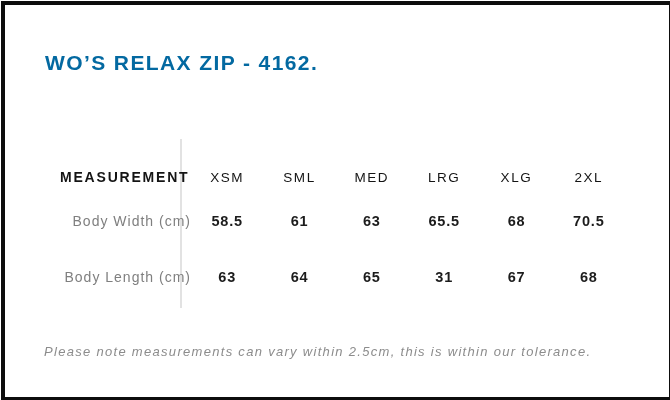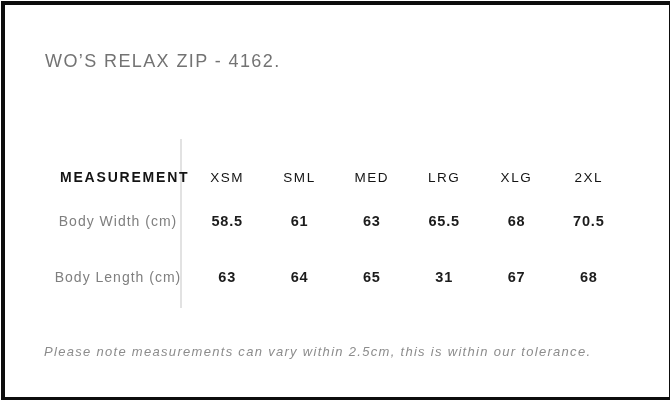--- a/index.html
+++ b/index.html
@@ -21,24 +21,24 @@
     border-right: 3px solid #0d0d0d;
     border-bottom: 6px solid #0d0d0d;
     box-sizing: content-box;
     overflow: hidden;
   }
   
   .title {
     position: absolute;
     left: 40px;
     top: 46px;
-    font-size: 18px;
-    font-weight: normal;
+    font-size: 21px;
+    font-weight: bold;
     letter-spacing: 1.4px;
-    color: #737373;
+    color: #0369a1;
     white-space: nowrap;
   }
   .divider-v {
     position: absolute;
     left: 175px;
     top: 134px;
     width: 2px;
     height: 169px;
     background: #e2e2e2;
   }
@@ -67,21 +67,21 @@
     font-weight: normal;
     letter-spacing: 1.6px;
     color: #141414;
     text-align: center;
   }
   .cell.row-label {
     font-size: 14px;
     font-weight: normal;
     letter-spacing: 1px;
     color: #7f7f7f;
-    text-align: center;
+    text-align: right;
   }
   .cell.value {
     font-size: 14.5px;
     font-weight: bold;
     letter-spacing: 0.8px;
     color: #1c1c1c;
     text-align: center;
   }
   .note {
     position: absolute;

